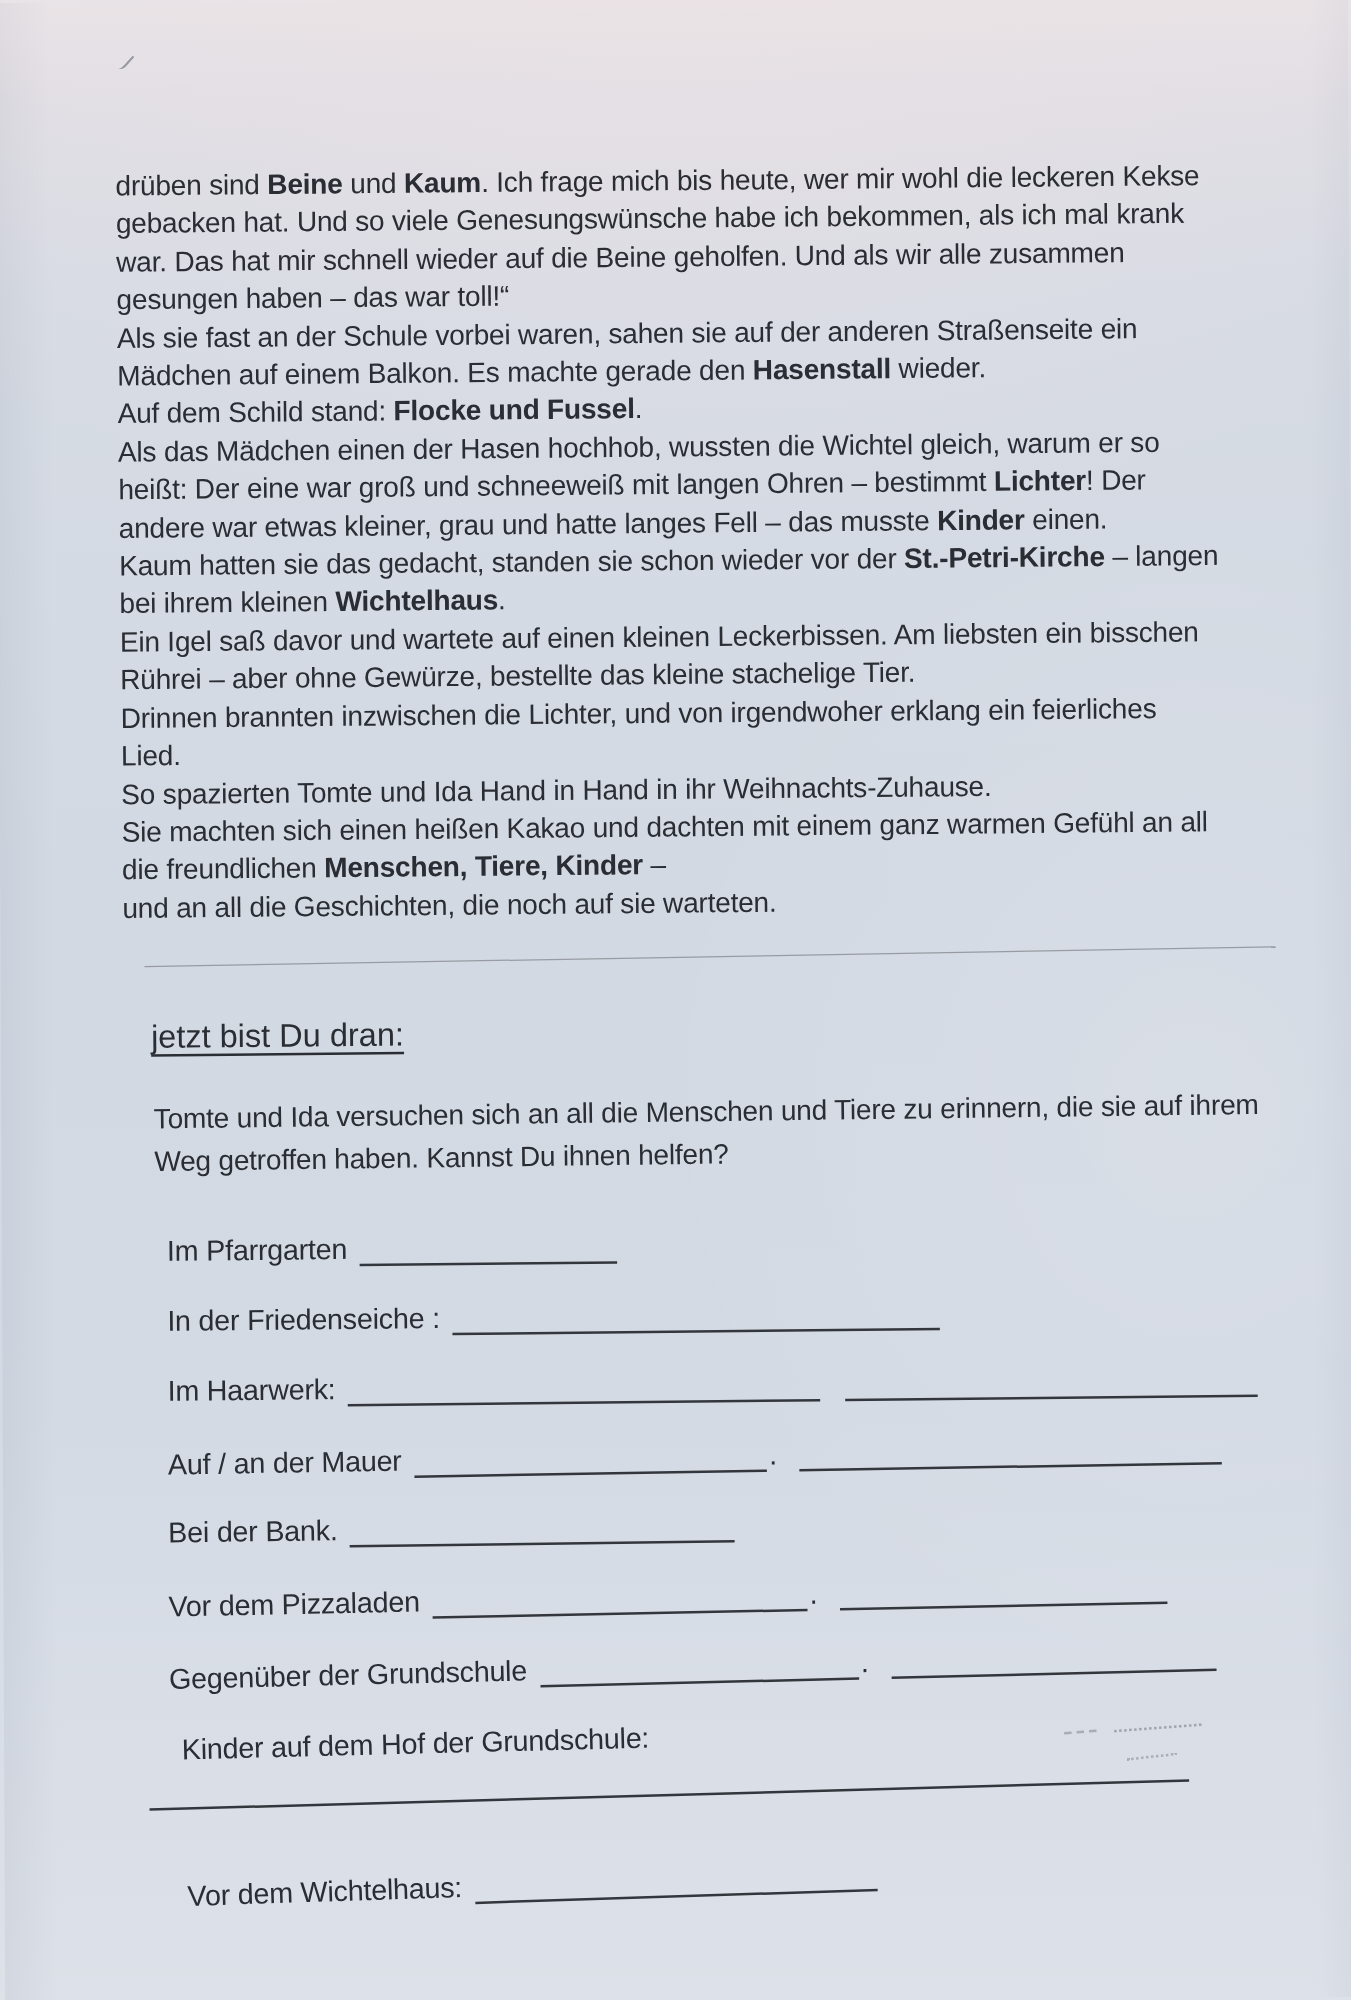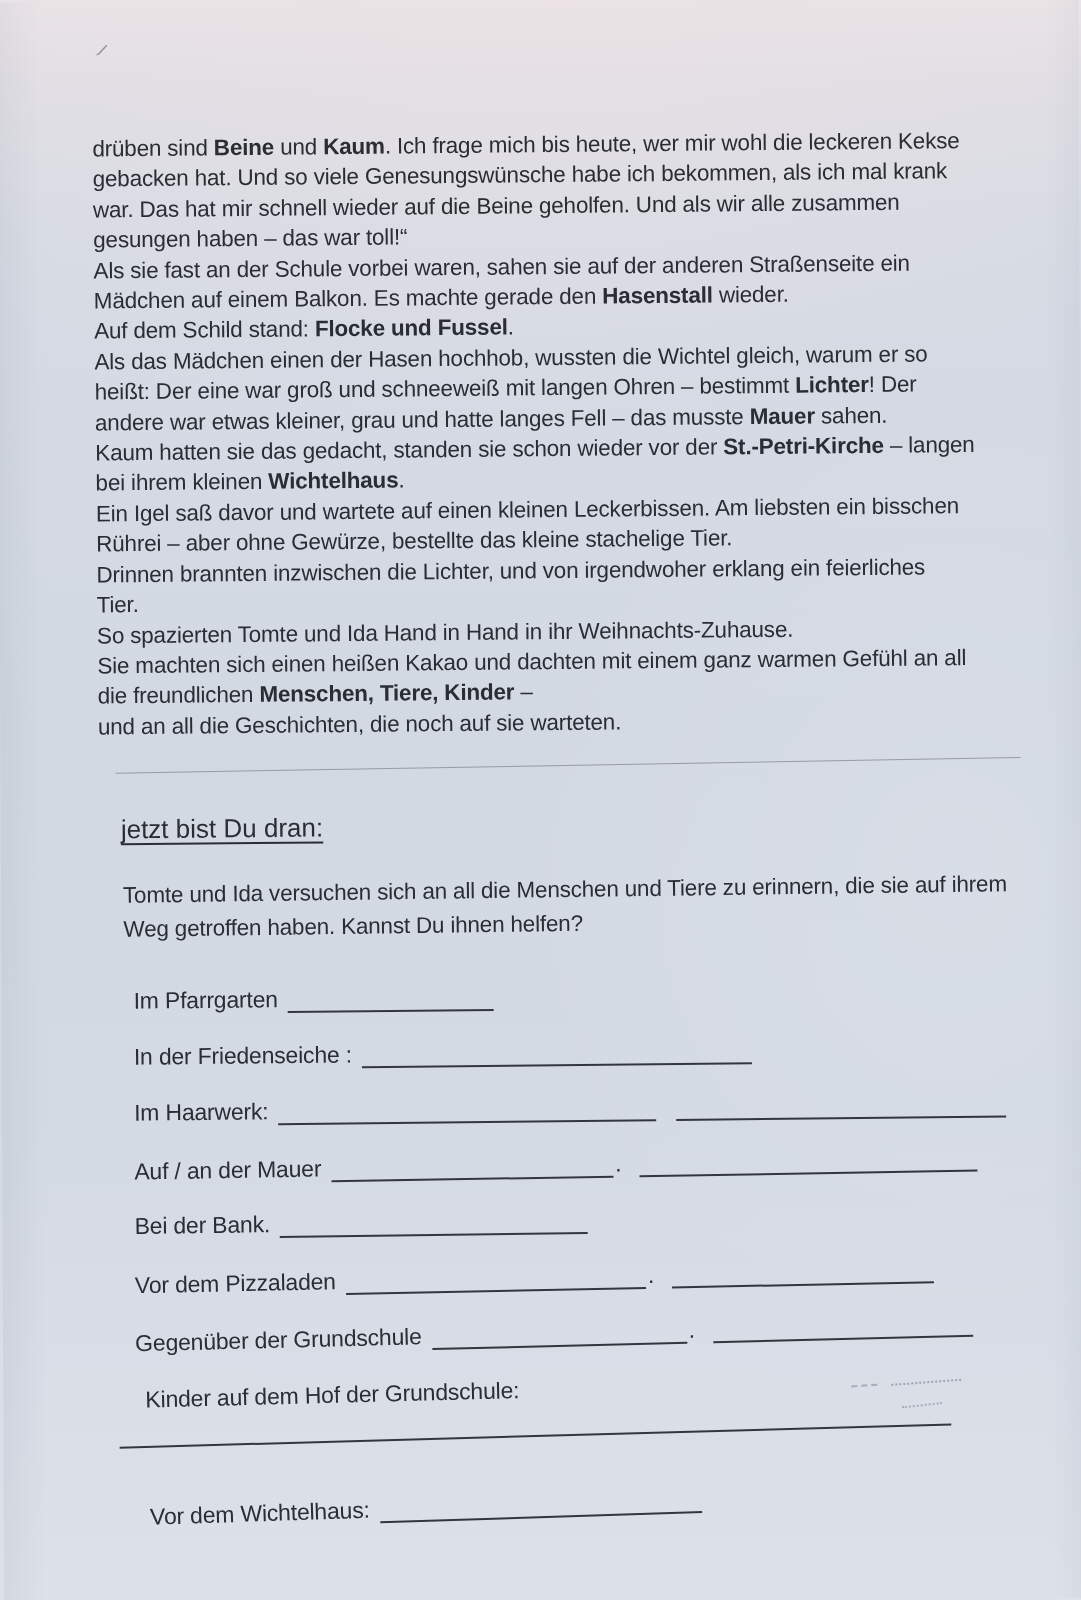--- a/index.html
+++ b/index.html
@@ -120,27 +120,27 @@
   <div class="story">
       <div class="story-line"><span>drüben sind </span><span class="b">Beine</span><span> und </span><span class="b">Kaum</span><span>. Ich frage mich bis heute, wer mir wohl die leckeren Kekse</span></div>
       <div class="story-line"><span>gebacken hat. Und so viele Genesungswünsche habe ich bekommen, als ich mal krank</span></div>
       <div class="story-line"><span>war. Das hat mir schnell wieder auf die Beine geholfen. Und als wir alle zusammen</span></div>
       <div class="story-line"><span>gesungen haben – das war toll!“</span></div>
       <div class="story-line"><span>Als sie fast an der Schule vorbei waren, sahen sie auf der anderen Straßenseite ein</span></div>
       <div class="story-line"><span>Mädchen auf einem Balkon. Es machte gerade den </span><span class="b">Hasenstall</span><span> wieder.</span></div>
       <div class="story-line"><span>Auf dem Schild stand: </span><span class="b">Flocke und Fussel</span><span>.</span></div>
       <div class="story-line"><span>Als das Mädchen einen der Hasen hochhob, wussten die Wichtel gleich, warum er so</span></div>
       <div class="story-line"><span>heißt: Der eine war groß und schneeweiß mit langen Ohren – bestimmt </span><span class="b">Lichter</span><span>! Der</span></div>
-      <div class="story-line"><span>andere war etwas kleiner, grau und hatte langes Fell – das musste </span><span class="b">Mauer</span><span> sahen.</span></div>
+      <div class="story-line"><span>andere war etwas kleiner, grau und hatte langes Fell – das musste </span><span class="b">Kinder</span><span> einen.</span></div>
       <div class="story-line"><span>Kaum hatten sie das gedacht, standen sie schon wieder vor der </span><span class="b">St.-Petri-Kirche</span><span> – langen</span></div>
       <div class="story-line"><span>bei ihrem kleinen </span><span class="b">Wichtelhaus</span><span>.</span></div>
       <div class="story-line"><span>Ein Igel saß davor und wartete auf einen kleinen Leckerbissen. Am liebsten ein bisschen</span></div>
       <div class="story-line"><span>Rührei – aber ohne Gewürze, bestellte das kleine stachelige Tier.</span></div>
       <div class="story-line"><span>Drinnen brannten inzwischen die Lichter, und von irgendwoher erklang ein feierliches</span></div>
-      <div class="story-line"><span>Tier.</span></div>
+      <div class="story-line"><span>Lied.</span></div>
       <div class="story-line"><span>So spazierten Tomte und Ida Hand in Hand in ihr Weihnachts-Zuhause.</span></div>
       <div class="story-line"><span>Sie machten sich einen heißen Kakao und dachten mit einem ganz warmen Gefühl an all</span></div>
       <div class="story-line"><span>die freundlichen </span><span class="b">Menschen, Tiere, Kinder</span><span> –</span></div>
       <div class="story-line"><span>und an all die Geschichten, die noch auf sie warteten.</span></div>
     </div>
 
   <div class="divider"></div>
 
   <div class="heading">jetzt bist Du dran:</div>
 

